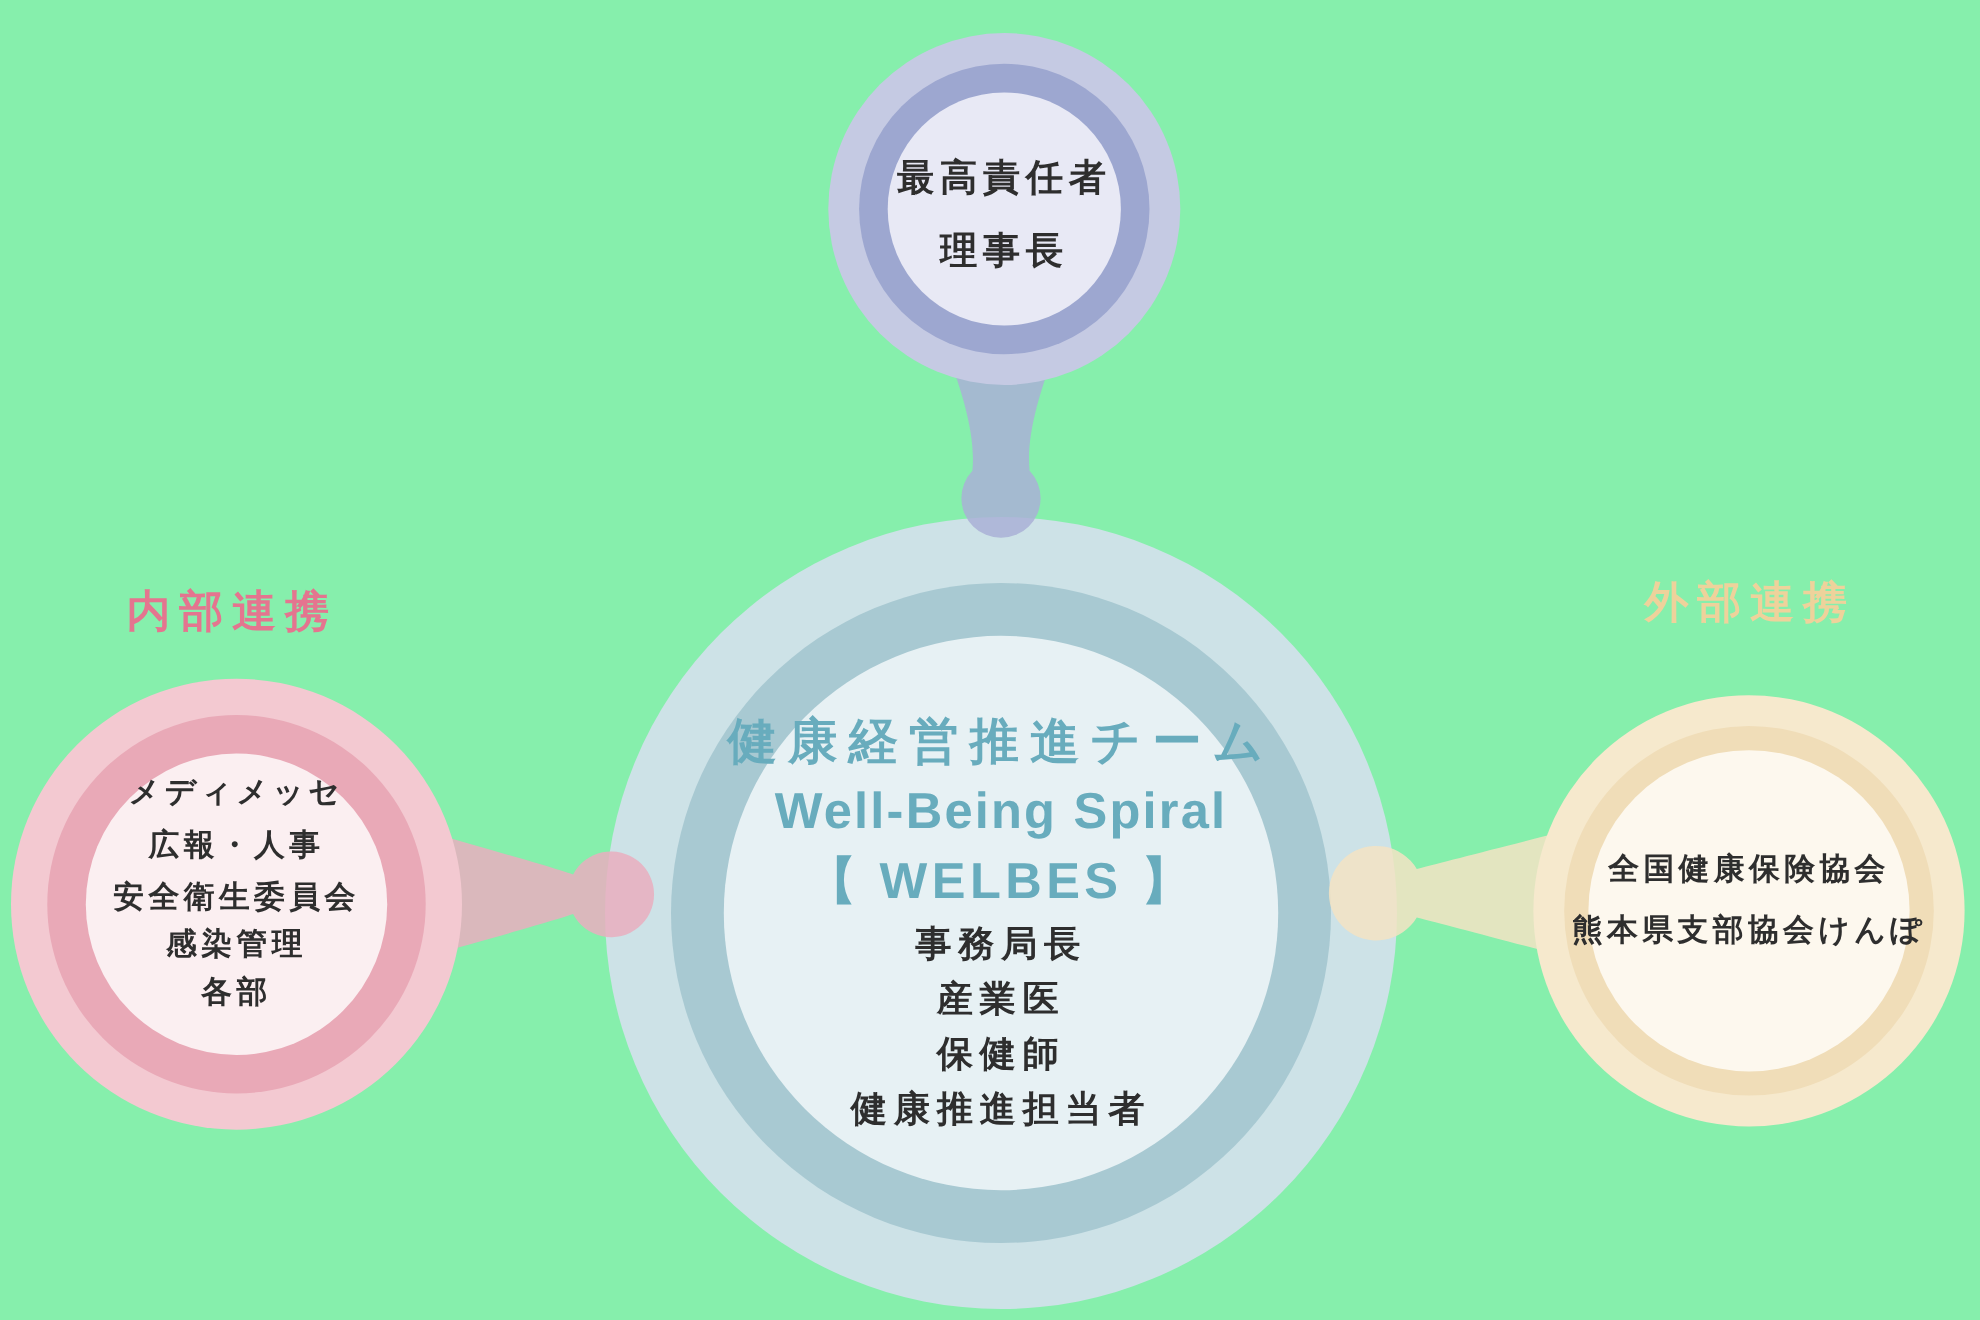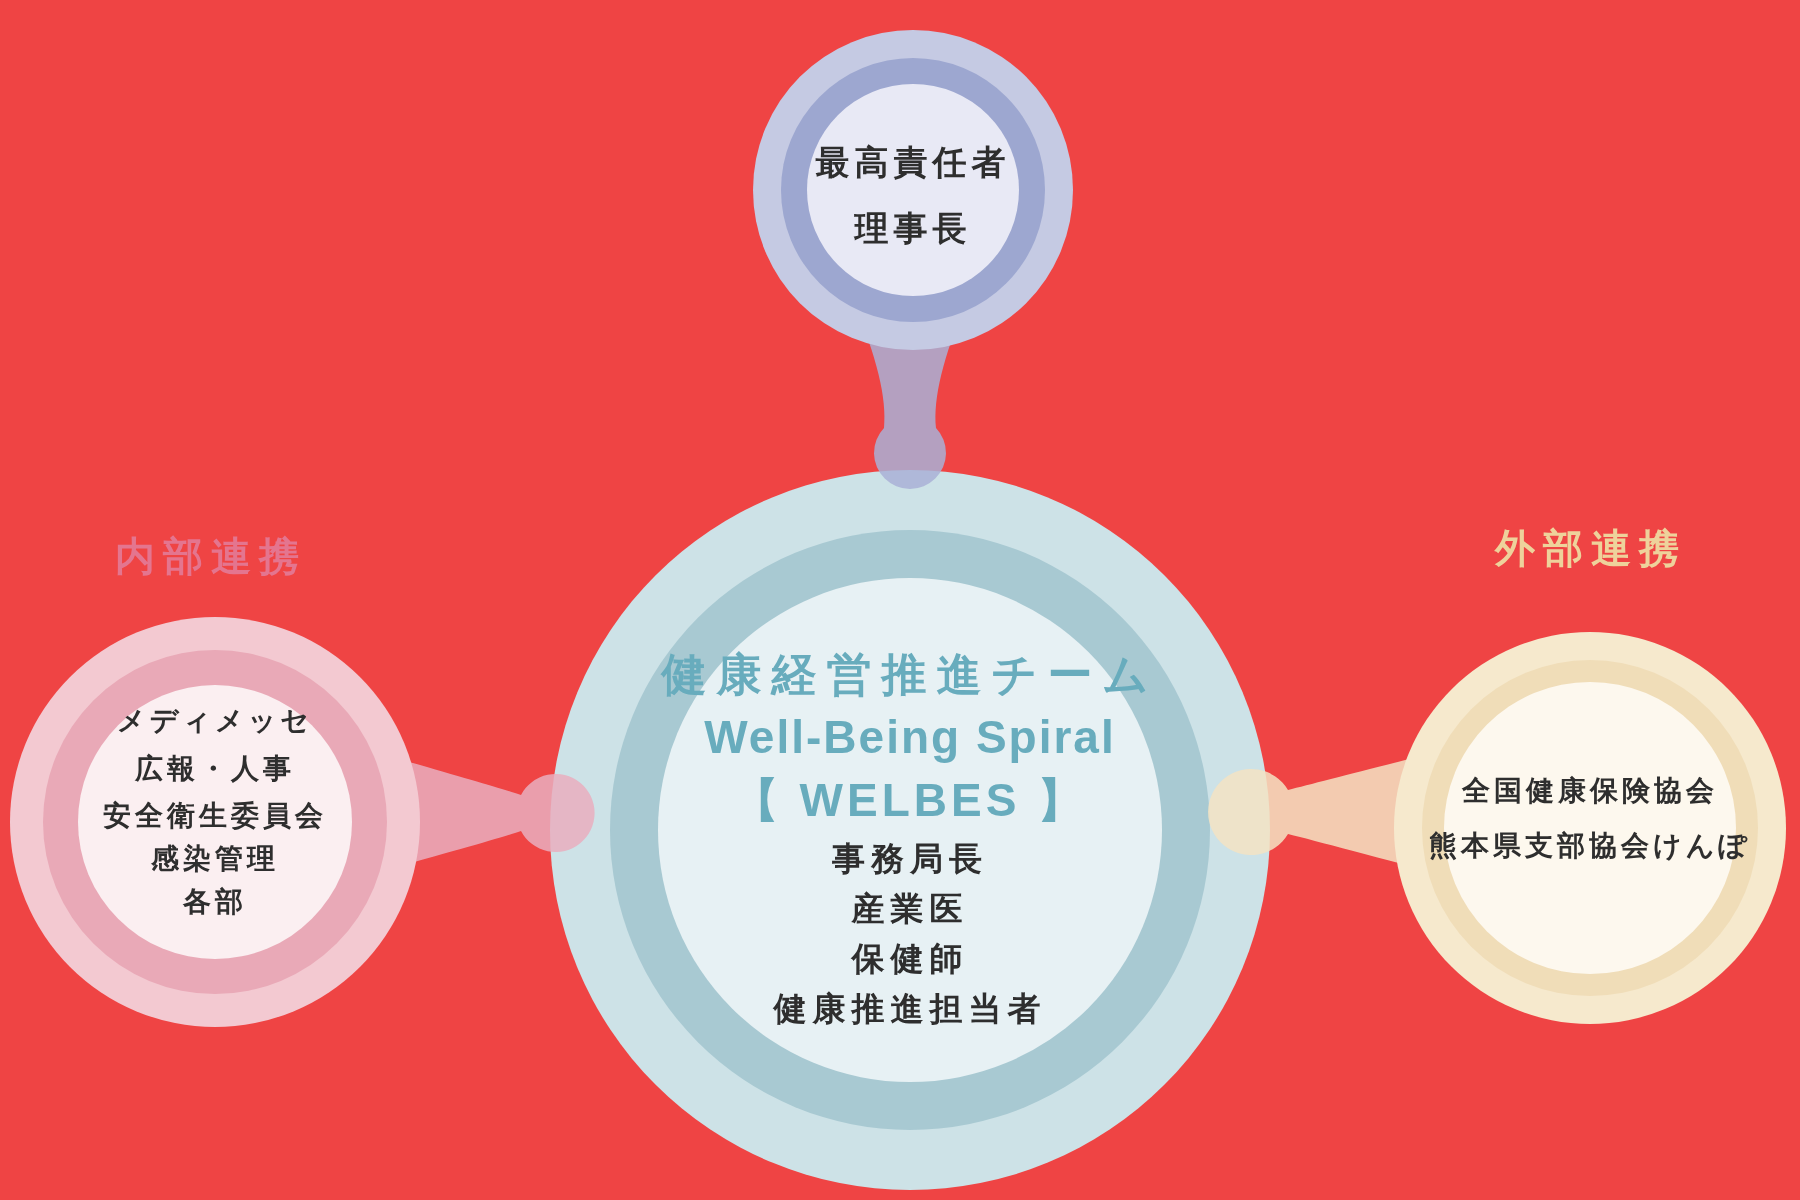--- a/index.html
+++ b/index.html
@@ -1,16 +1,16 @@
 <!DOCTYPE html>
 <html><head>
 <meta charset="utf-8">
 <style>
   html,body{margin:0;padding:0;background:#ffffff;}
-  .stage{position:relative;width:1800px;height:1200px;background:#ef4444;overflow:hidden;}
+  .stage{position:relative;width:1800px;height:1200px;background:#86efac;overflow:hidden;}
   svg{display:block;}
   text{
     font-family:"Liberation Sans","DejaVu Sans",sans-serif;
     font-weight:bold;
   }
   .top-line{font-size:34px;letter-spacing:5px;}
   .team-title-jp{font-size:45px;letter-spacing:10px;}
   .team-title-en{font-size:46px;letter-spacing:2px;}
   .team-abbr{font-size:46px;letter-spacing:4px;}
   .team-member{font-size:33px;letter-spacing:6px;}

